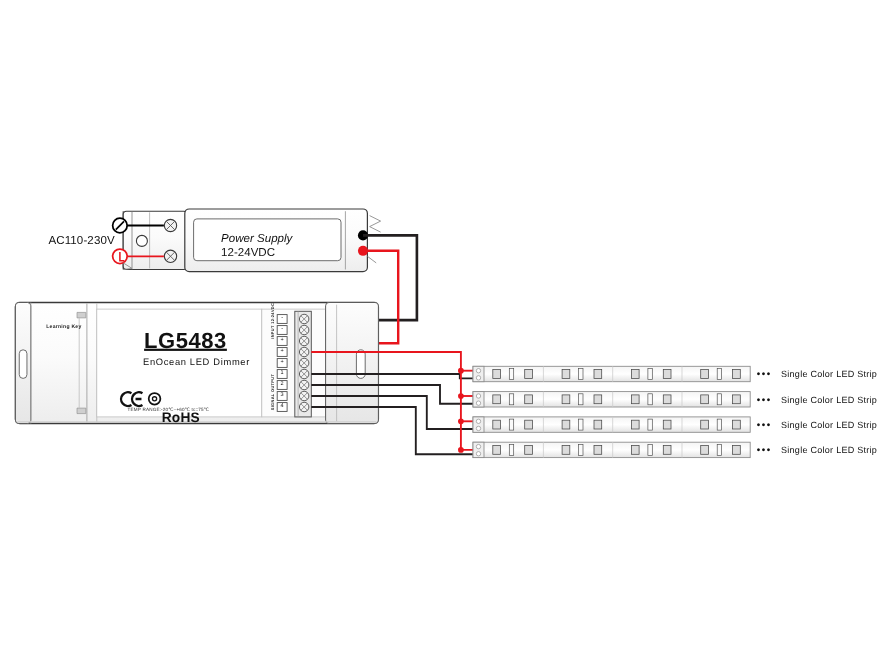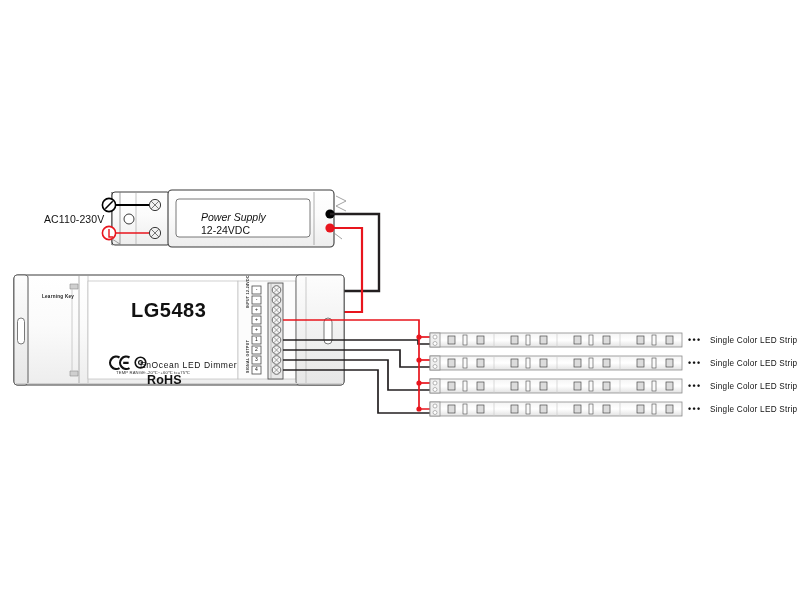--- a/index.html
+++ b/index.html
@@ -285,22 +285,22 @@
     <circle cx="140.5" cy="362.6" r="5.3" fill="none" stroke="#111" stroke-width="1.6"></circle>
     <circle cx="140.5" cy="362.6" r="1.9" fill="none" stroke="#111" stroke-width="1.2"></circle>
   </g>
 </svg>
 
 <div class="lbl ac-label" style="left:44px;top:213px;">AC110-230V</div>
 
 <div class="lbl ps-title" style="left:201px;top:211px;font-style:italic;">Power Supply</div>
 <div class="lbl ps-title" style="left:201px;top:224px;">12-24VDC</div>
 
-<div class="lbl dim-model" style="left:131px;top:299px;">LG5483</div>
-<div class="lbl dim-sub" style="left:140px;top:324px;margin-top:36px;">EnOcean LED Dimmer</div>
+<div class="lbl dim-model" style="left:131px;top:299px;text-decoration:underline;">LG5483</div>
+<div class="lbl dim-sub" style="left:130px;top:324px;">EnOcean LED Dimmer</div>
 
 <div class="lbl rohs" style="left:147px;top:355px;margin-top:18px;">RoHS</div>
 <div class="lbl temp" style="left:116px;top:370px;">TEMP RANGE:-20℃~+60℃    tc=75℃</div>
 
 <div class="lbl learn" style="left:42px;top:294px;">Learning Key</div>
 
 <div class="lbl vlabel" style="left:246px;top:308px;">INPUT 12-24VDC</div>
 <div class="lbl vlabel" style="left:246px;top:373px;">SIGNAL OUTPUT</div>
 
 <div id="terminal-symbols">

